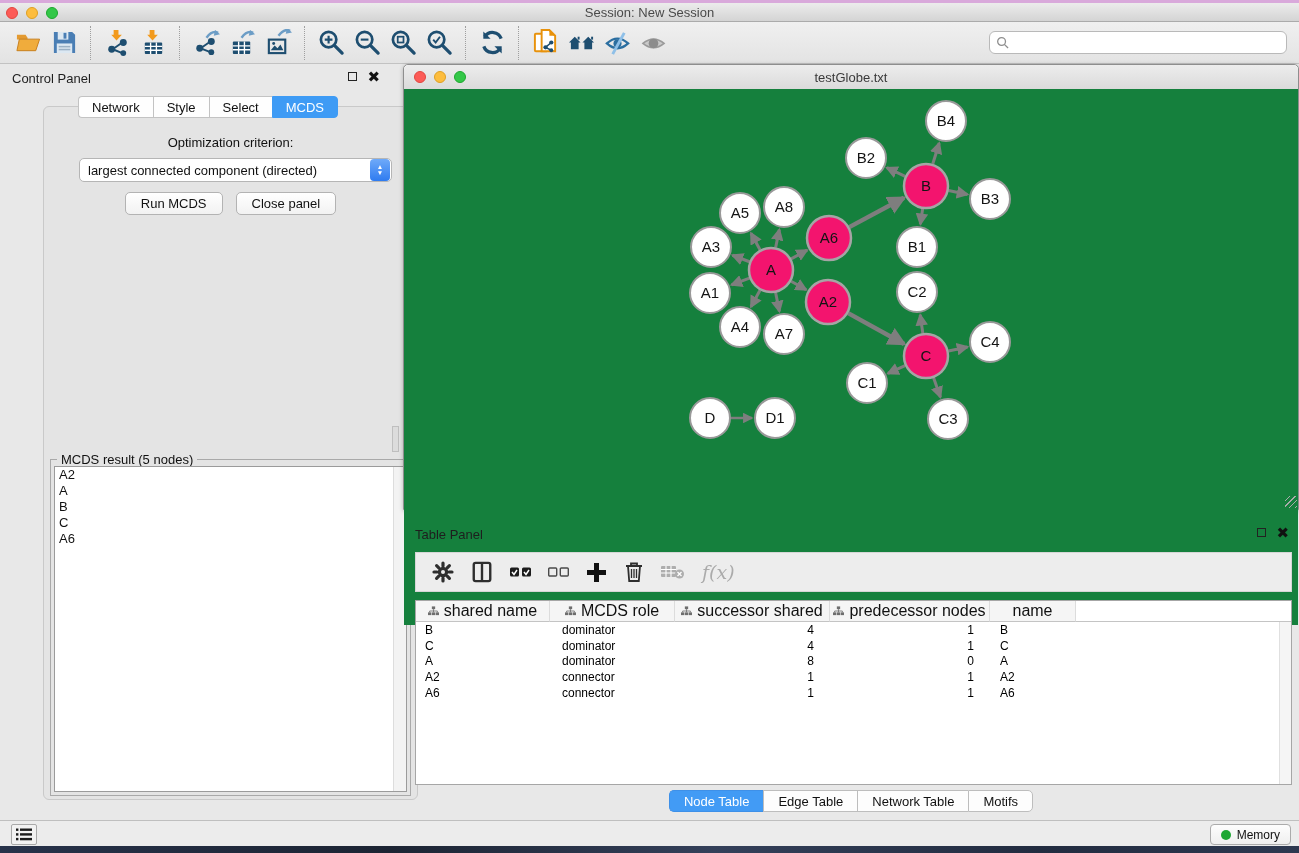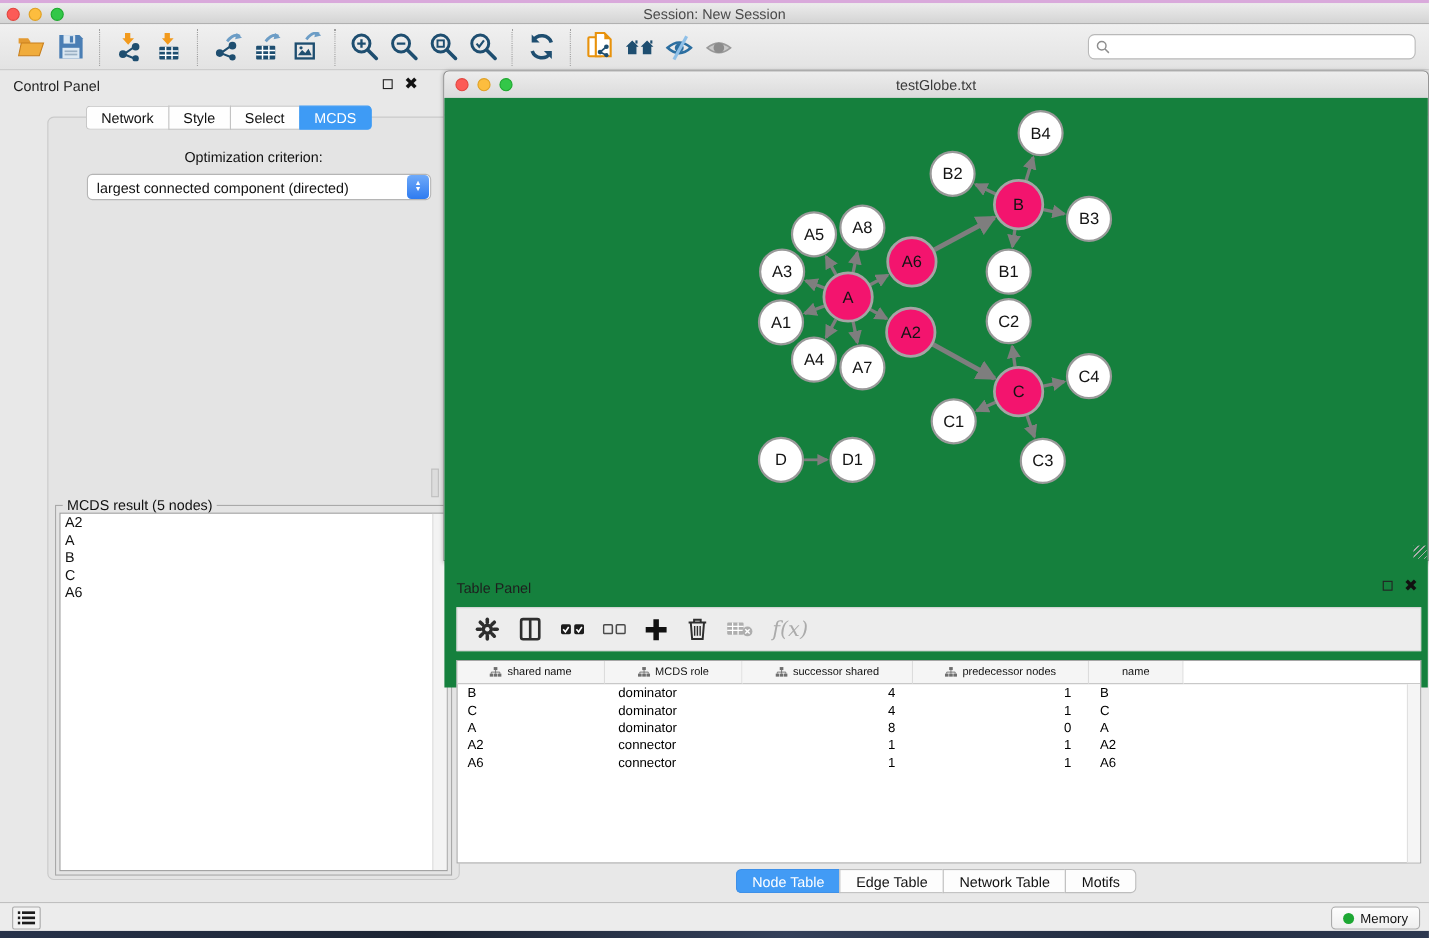--- a/index.html
+++ b/index.html
@@ -103,21 +103,21 @@
 
   
   .table-panel { position:absolute; left:403px; top:456px; width:896px; height:294px; }
   .tp-toolbar { position:absolute; left:12px; top:32px; width:877px; height:40px;
     background:#EDEDED; border:1px solid #D6D6D6; display:flex; align-items:center; gap:17px; padding-left:16px; }
   .tp-ico { display:flex; align-items:center; justify-content:center; }
   .fx { font-family:"DejaVu Serif","Liberation Serif",serif; font-style:italic; font-size:19px; color:#ABABAB; }
   .ttable { position:absolute; left:12px; top:80px; width:877px; height:185px; background:#fff; border:1px solid #A6A6A6; }
   .thead { display:flex; height:21px; }
   .th { background:#F5F5F5; border-right:1px solid #DCDCDC; border-bottom:1px solid #C4C4C4;
-    display:flex; align-items:center; justify-content:center; gap:5px; font-size:10px; color:#111; }
+    display:flex; align-items:center; justify-content:center; gap:5px; font-size:16px; color:#111; }
   .th.filler { background:#fff; border-right:none; flex:1; }
   .trow { display:flex; height:15.8px; align-items:center; }
   .tcell { font-size:12px; color:#000; overflow:hidden; white-space:nowrap; }
   .c0 { width:134px; padding-left:9px; }
   .c1 { width:125px; padding-left:12px; }
   .c2 { width:155px; text-align:right; padding-right:16px; }
   .c3 { width:160px; text-align:right; padding-right:16px; }
   .c4 { width:86px; padding-left:10px; }
   .tbody-scroll { position:absolute; right:0; top:21px; bottom:0; width:12px; background:#F5F5F5; border-left:1px solid #E0E0E0; }
   .tp-tabs { position:absolute; left:0; top:270px; width:100%; display:flex; justify-content:center; }
@@ -315,20 +315,24 @@
         <div class="cp-tab active">MCDS</div>
       </div>
       <div class="cp-body">
         <div class="opt-label">Optimization criterion:</div>
         <div class="dropdown">
           <span class="dd-value">largest connected component (directed)</span>
           <span class="dd-stepper">
               <span>▲</span>
               <span>▼</span>
             </span>
+        </div>
+        <div class="cp-buttons">
+          <button class="push-btn">Run MCDS</button>
+          <button class="push-btn">Close panel</button>
         </div>
         <div class="result-group">
           <span class="result-title">MCDS result (5 nodes)</span>
           <div class="result-list" id="result-list">
             <div class="result-scroll"></div>
           <div class="result-item">A2</div>
               <div class="result-item">A</div>
               <div class="result-item">B</div>
               <div class="result-item">C</div>
               <div class="result-item">A6</div>

